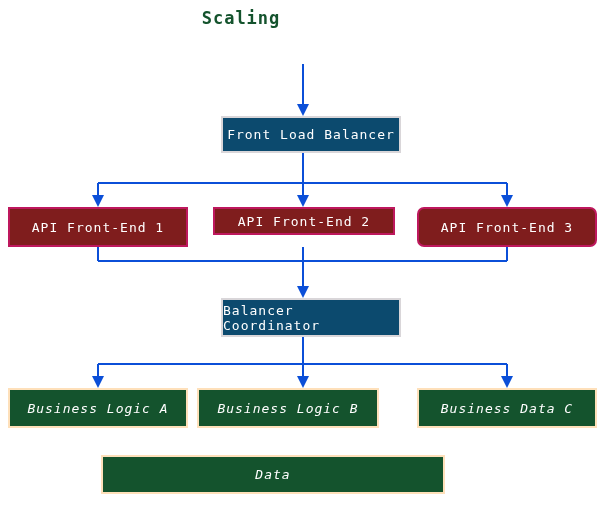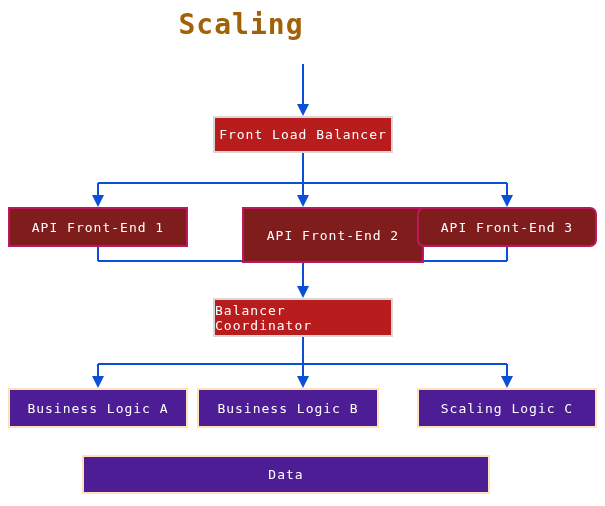--- a/index.html
+++ b/index.html
@@ -14,55 +14,55 @@
     background: #ffffff;
     font-family: "DejaVu Sans Mono", "Liberation Mono", monospace;
     overflow: hidden;
   }
   .diagram-title {
     position: absolute;
     left: 0;
     top: 8px;
     width: 482px;
     text-align: center;
-    font-size: 28px;
+    font-size: 17px;
     font-weight: bold;
-    color: #a16207;
+    color: #14532d;
     letter-spacing: 1px;
   }
   .connector-layer {
     position: absolute;
     left: 0;
     top: 0;
     width: 605px;
     height: 506px;
   }
   .node {
     position: absolute;
     display: flex;
     align-items: center;
     justify-content: center;
     color: #ffffff;
     font-size: 13px;
     letter-spacing: 1px;
     box-sizing: border-box;
   }
-  .node-gray   { background: #b91c1c; border: 2px solid #d9d6d9; }
+  .node-gray   { background: #0c4a6e; border: 2px solid #d9d6d9; margin-left: 8px; }
   .node-cyan   { background: #7f1d1d; border: 2px solid #be185d; }
-  .node-orange { background: #4c1d95; border: 2px solid #fee0ba; }
+  .node-orange { background: #14532d; border: 2px solid #fee0ba; font-style: italic; }
 
   .flb  { left: 213px; top: 116px; width: 180px; height: 37px; }
   .api1 { left:   8px; top: 207px; width: 180px; height: 40px; }
-  .api2 { left: 213px; top: 207px; width: 182px; height: 56px; margin-left: 29px; }
+  .api2 { left: 213px; top: 207px; width: 182px; height: 28px; }
   .api3 { left: 417px; top: 207px; width: 180px; height: 40px; border-radius: 7px; }
   .sc   { left: 213px; top: 298px; width: 180px; height: 39px; }
   .bla  { left:   8px; top: 388px; width: 180px; height: 40px; }
   .blb  { left: 197px; top: 388px; width: 182px; height: 40px; }
   .blc  { left: 417px; top: 388px; width: 180px; height: 40px; }
-  .data { left:  82px; top: 455px; width: 408px; height: 39px; }
+  .data { left:  101px; top: 455px; width: 344px; height: 39px; }
 </style>
 </head>
 <body>
 
 <div class="canvas">
 
   <div class="diagram-title">Scaling</div>
 
   <svg class="connector-layer" width="605" height="506" viewBox="0 0 605 506">
     <g stroke="#0b4fd8" stroke-width="2" fill="none">
@@ -114,17 +114,17 @@
   <div class="node node-cyan api2">API Front-End 2</div>
 
   <div class="node node-cyan api3">API Front-End 3</div>
 
   <div class="node node-gray sc">Balancer Coordinator</div>
 
   <div class="node node-orange bla">Business Logic A</div>
 
   <div class="node node-orange blb">Business Logic B</div>
 
-  <div class="node node-orange blc">Scaling Logic C</div>
+  <div class="node node-orange blc">Business Data C</div>
 
   <div class="node node-orange data">Data</div>
 
 </div>
 
 </body></html>

